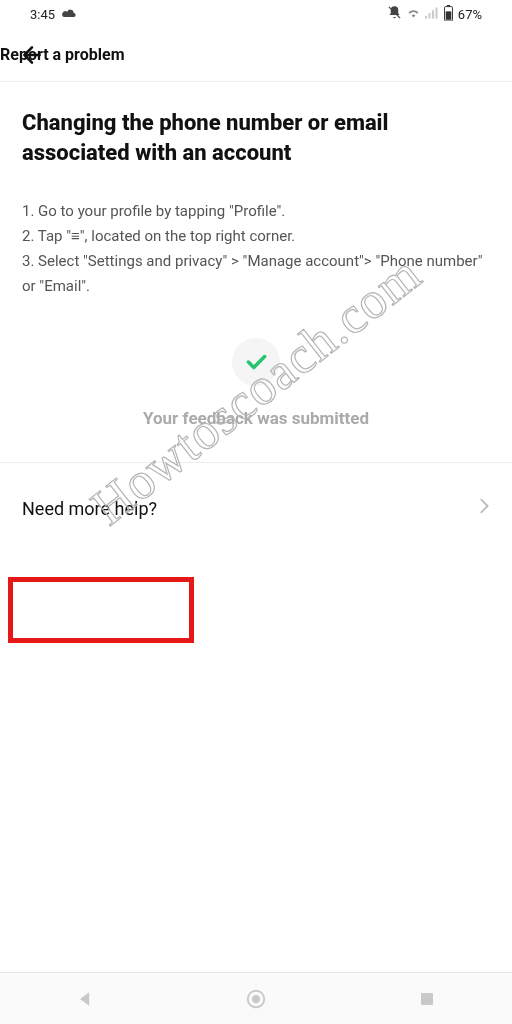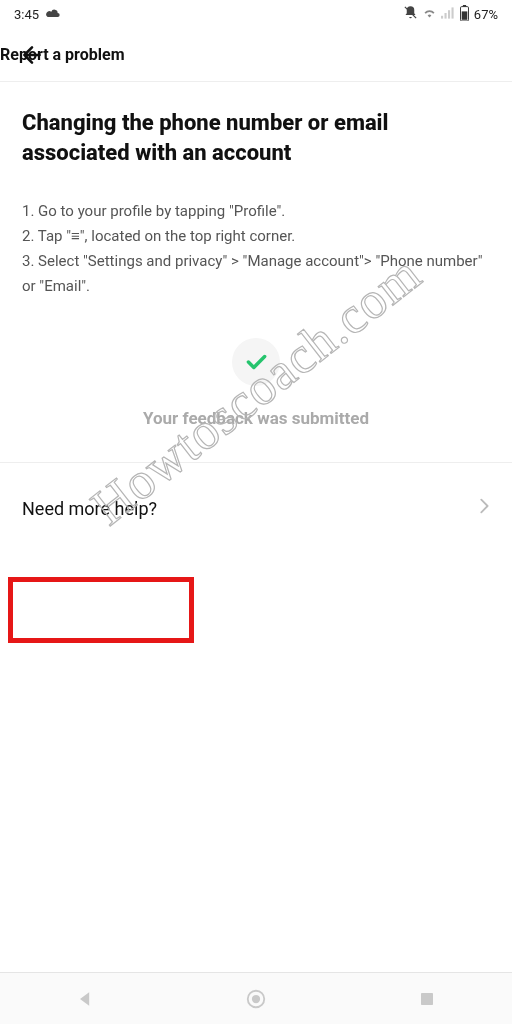--- a/index.html
+++ b/index.html
@@ -8,21 +8,21 @@
       width: 512px;
       height: 1024px;
       background: #fff;
       position: relative;
       overflow: hidden;
     }
     .status-bar {
       height: 28px;
       display: flex;
       align-items: center;
-      padding: 0 14px;
+      padding: 0 30px;
       font-size: 13px;
       color: #222;
       justify-content: space-between;
     }
     .status-left { display: flex; align-items: center; gap: 6px; }
     .status-right { display: flex; align-items: center; gap: 4px; }
     .header {
       height: 54px;
       display: flex;
       align-items: center;

